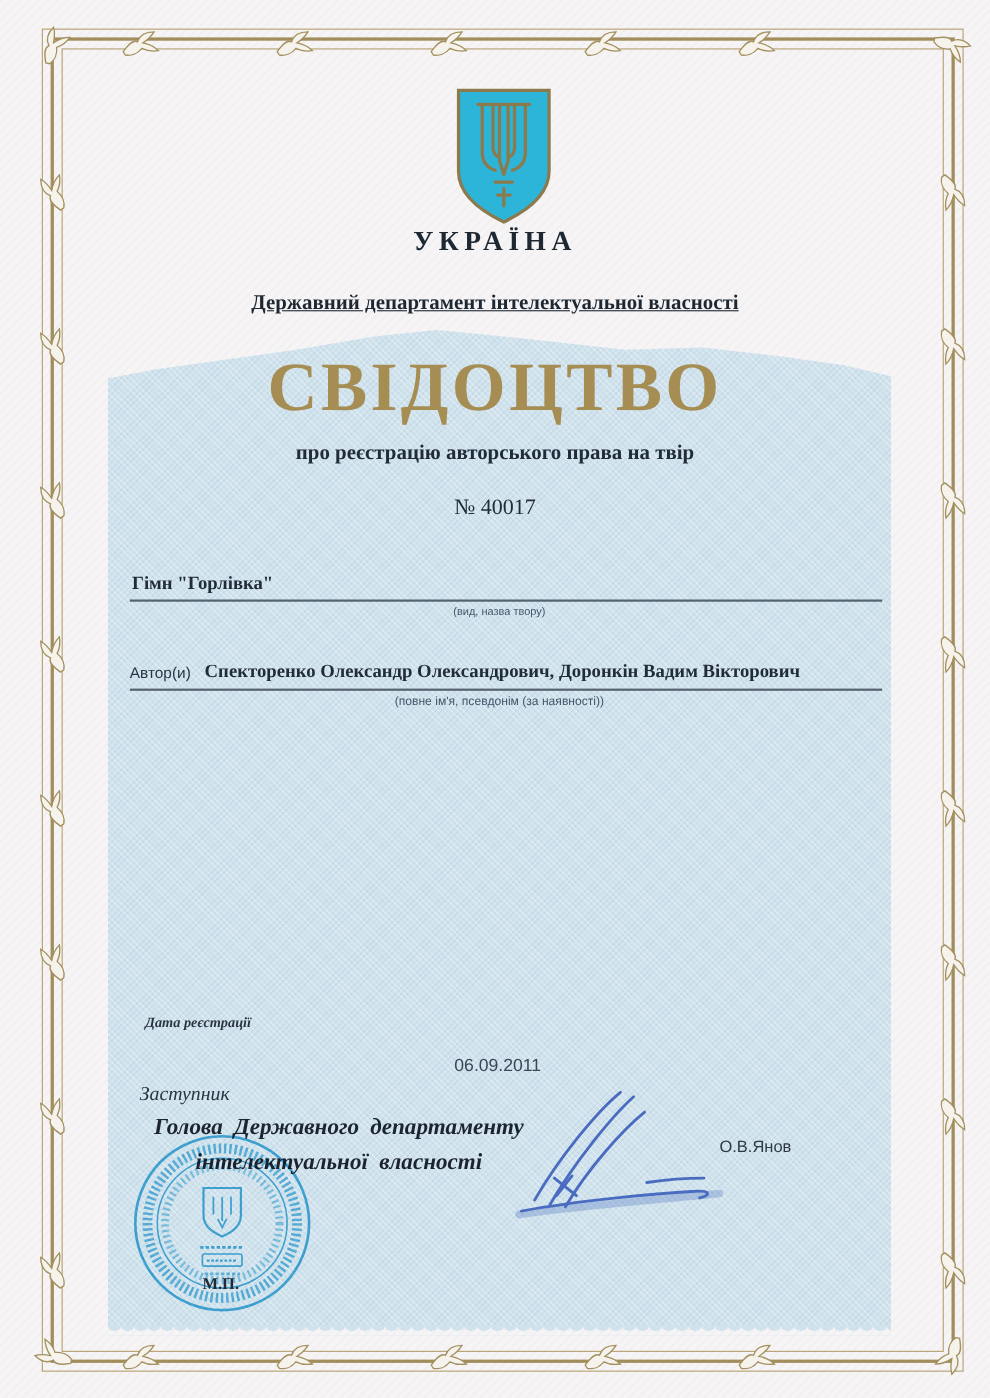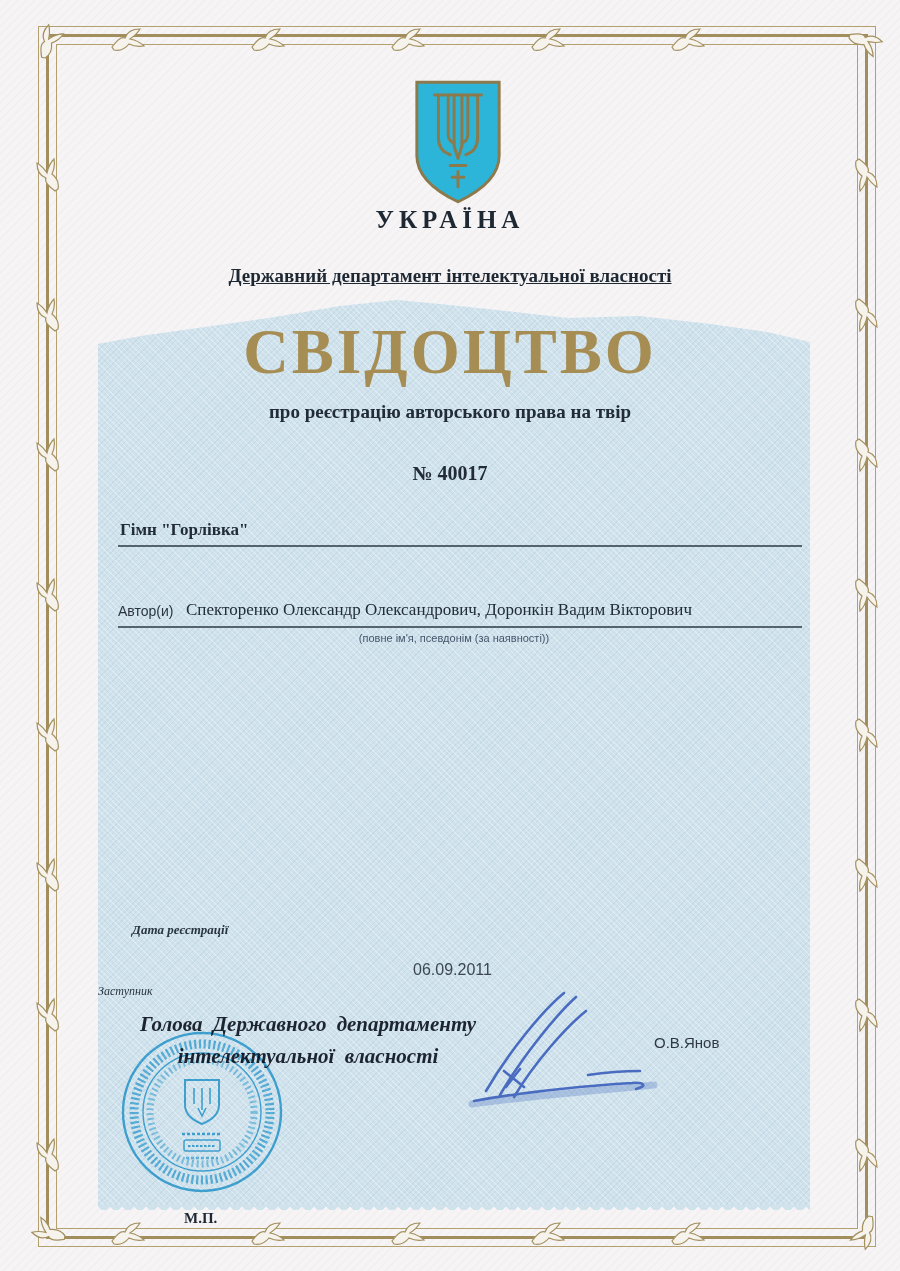--- a/index.html
+++ b/index.html
@@ -32,45 +32,45 @@
     clip-path:polygon(0 46px,6% 38px,14% 30px,24% 20px,34% 8px,42% 2px,48% 6px,56% 12px,66% 20px,76% 18px,86% 26px,94% 34px,100% 44px,100% 100%,0 100%);
   }
   .scallop{
     position:absolute;left:98px;top:1205px;width:712px;height:9px;
     background:radial-gradient(circle at 6px -2px,#d0e3ed 7px,rgba(0,0,0,0) 7px);
     background-size:12px 9px;background-repeat:repeat-x;
   }
   
   .main-title{top:316px;font-size:63px;font-weight:bold;letter-spacing:3px;color:#a68d53;}
   .subtitle{top:401px;font-size:19px;font-weight:bold;}
-  .cert-number{top:450px;font-size:20px;font-weight:bold;margin-top:12px;}
+  .cert-number{top:450px;font-size:20px;font-weight:normal;}
   
   .work-title{position:absolute;left:120px;top:520px;font-size:17px;font-weight:bold;}
   .rule{position:absolute;left:118px;width:684px;height:2px;background:#55636f;}
   .rule.work{top:545px;}
   .rule.authors{top:626px;}
   .caption{position:absolute;left:98px;width:712px;text-align:center;
     font-family:"Liberation Sans","DejaVu Sans",sans-serif;color:#45556a;}
   .caption.work{top:551px;font-size:10px;}
   .caption.authors{top:632px;font-size:11px;}
   .authors-label{position:absolute;left:118px;top:603px;font-size:14px;
     font-family:"Liberation Sans","DejaVu Sans",sans-serif;color:#2a3542;text-align:center;}
-  .authors-names{position:absolute;left:186px;top:600px;font-size:17px;font-weight:normal;}
+  .authors-names{position:absolute;left:186px;top:600px;font-size:17px;font-weight:bold;}
   
   .date-label{position:absolute;left:132px;top:922px;font-size:13px;font-weight:bold;font-style:italic;color:#2a3542;}
-  .deputy{position:absolute;left:98px;top:984px;font-size:12px;font-style:italic;color:#2a3542;}
+  .deputy{position:absolute;left:98px;top:984px;font-size:18px;font-style:italic;color:#2a3542;padding-left:29px;}
   .date-value{position:absolute;left:413px;top:961px;font-size:16px;
     font-family:"Liberation Sans","DejaVu Sans",sans-serif;color:#3c4654;}
   .position{position:absolute;left:96px;top:1008px;width:424px;text-align:center;
     font-size:21px;font-weight:bold;font-style:italic;color:#1c2430;line-height:32px;word-spacing:5px;font-family:Liberation Serif, serif;}
   .sig{position:absolute;left:468px;top:986px;width:200px;height:122px;}
   .sig-name{position:absolute;left:654px;top:1034px;font-size:15px;
     font-family:"Liberation Sans","DejaVu Sans",sans-serif;color:#2f3942;}
   .stamp{position:absolute;left:118px;top:1028px;width:168px;height:168px;opacity:.9;mix-blend-mode:multiply;}
-  .mp{position:absolute;left:184px;top:1210px;font-size:15px;font-weight:bold;color:#1f2835;}
+  .mp{position:absolute;left:184px;top:1160px;font-size:15px;font-weight:bold;color:#1f2835;}
   .hidden-defs{position:absolute;width:0;height:0;overflow:hidden;}
 </style>
 </head>
 <body>
 
 <svg class="hidden-defs" aria-hidden="true">
   <defs>
     <symbol id="bird-shape" viewBox="0 0 36 24">
       <path d="M2,19 C7,12 11,8 15,10 C17,4 23,1 30,1 C27,6 23,9 20,11 C25,12 30,14 34,18 C28,19 23,18 19,16 C15,21 9,23 4,22 Z" fill="#f6f3ec" stroke="#a3905e" stroke-width="1.2"></path>
     </symbol>
@@ -195,20 +195,21 @@
 
   <div class="panel"></div>
   <div class="scallop"></div>
 
   <div class="t-center main-title">СВІДОЦТВО</div>
   <div class="t-center subtitle">про реєстрацію авторського права на твір</div>
   <div class="t-center cert-number">№ 40017</div>
 
   <div class="work-title">Гімн "Горлівка"</div>
   <div class="rule work"></div>
+  <div class="caption work">(вид, назва твору)</div>
 
   <div class="authors-label">Автор(и)</div>
   <div class="authors-names">Спекторенко Олександр Олександрович, Доронкін Вадим Вікторович</div>
   <div class="rule authors"></div>
   <div class="caption authors">(повне ім'я, псевдонім (за наявності))</div>
 
   <div class="date-label">Дата реєстрації</div>
   <div class="date-value">06.09.2011</div>
   <div class="deputy">Заступник</div>
   <div class="position">

